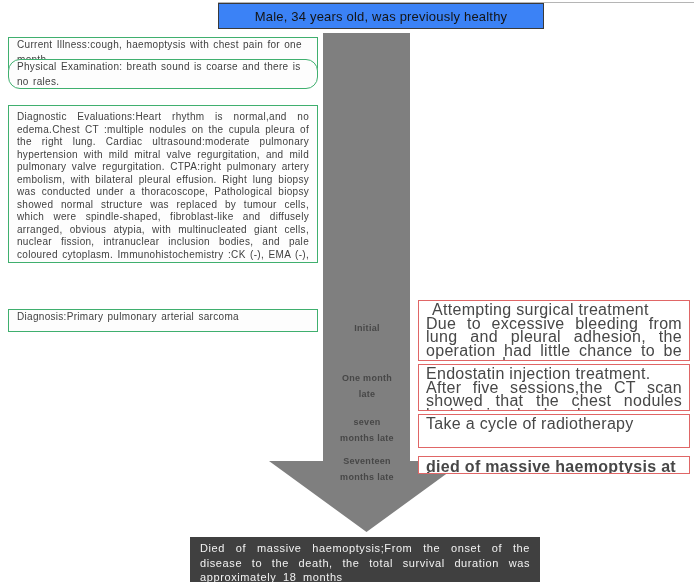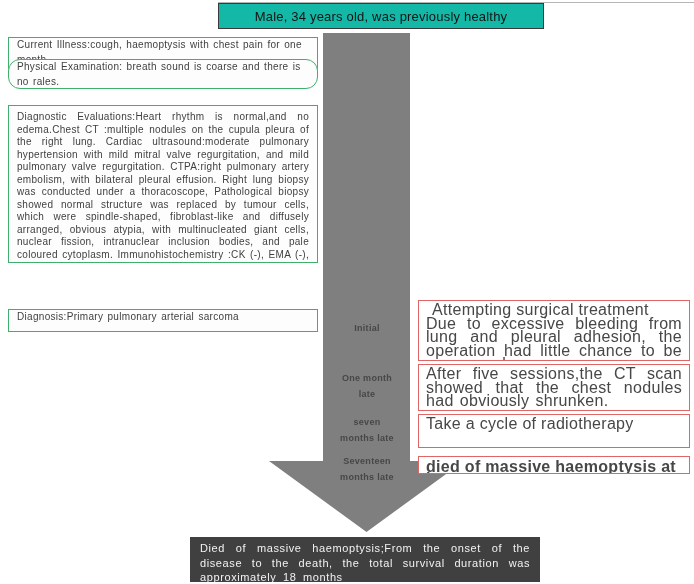--- a/index.html
+++ b/index.html
@@ -3,21 +3,21 @@
 <meta charset="utf-8">
 <style>
   html,body{margin:0;padding:0;background:#ffffff;}
   .page{
     position:relative;width:694px;height:584px;background:#ffffff;overflow:hidden;
     font-family:"Liberation Sans","DejaVu Sans",sans-serif;color:#3d3d3d;
   }
   .top-rule{position:absolute;left:218px;right:0;top:2px;height:1px;background:#b5b5b5;}
   .title-box{
     position:absolute;left:218px;top:3px;width:324px;height:24px;
-    background:#14b8a6;border:1px solid #3a3a3a;
+    background:#3b82f6;border:1px solid #3a3a3a;
     display:flex;align-items:center;justify-content:center;
     font-size:13px;color:#141414;letter-spacing:.2px;
   }
   svg.arrow{position:absolute;left:0;top:0;pointer-events:none;}
   .gbox{
     position:absolute;left:8px;width:310px;background:#fdfdfd;
     border:1.5px solid #3faf6e;box-sizing:border-box;
     padding:0 8px;font-size:10px;line-height:14.5px;color:#3f3f3f;
     letter-spacing:.3px;word-spacing:1.2px;overflow:hidden;
   }
@@ -102,20 +102,21 @@
     <div>Seventeen</div>
     <div>months late</div>
   </div>
 
   <div class="rbox rbox1">
     <div class="rhead indent">Attempting surgical treatment</div>
     <div class="rbody">Due to excessive bleeding from lung and pleural adhesion, the operation had little chance to be a susuccelss.</div>
   </div>
 
   <div class="rbox rbox2">
+    <div class="rhead">Endostatin injection treatment.</div>
     <div class="rbody">After five sessions,the CT scan showed that the chest nodules had obviously shrunken.</div>
   </div>
 
   <div class="rbox rbox3">
     <div class="rhead">Take a cycle of radiotherapy</div>
   </div>
 
   <div class="rbox rbox4">
     <div class="rhead bold">died of massive haemoptysis at   home</div>
   </div>

